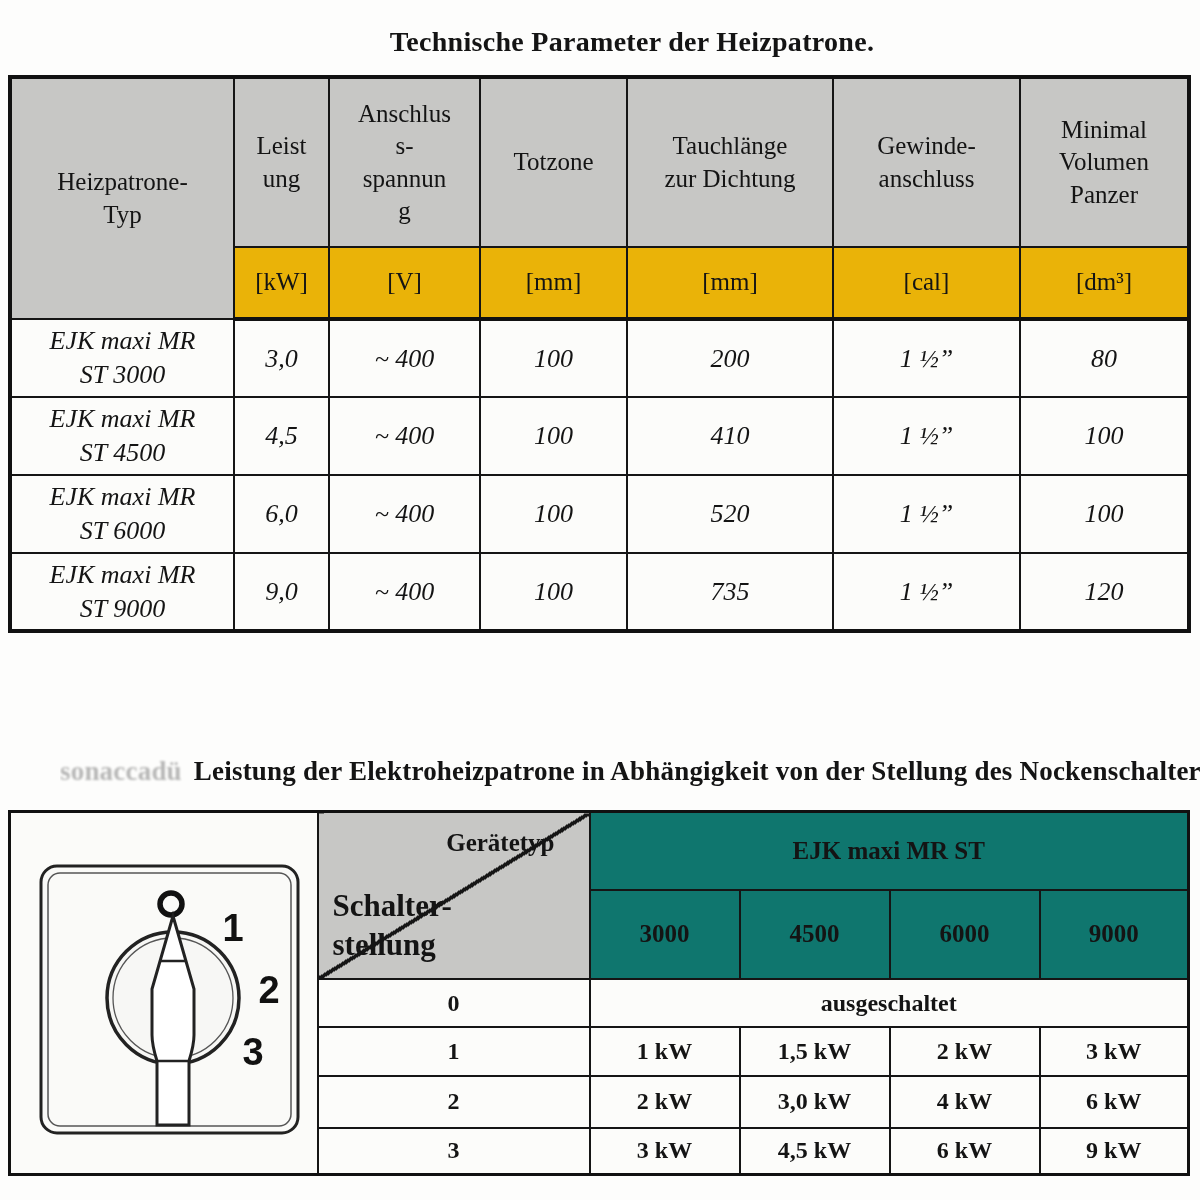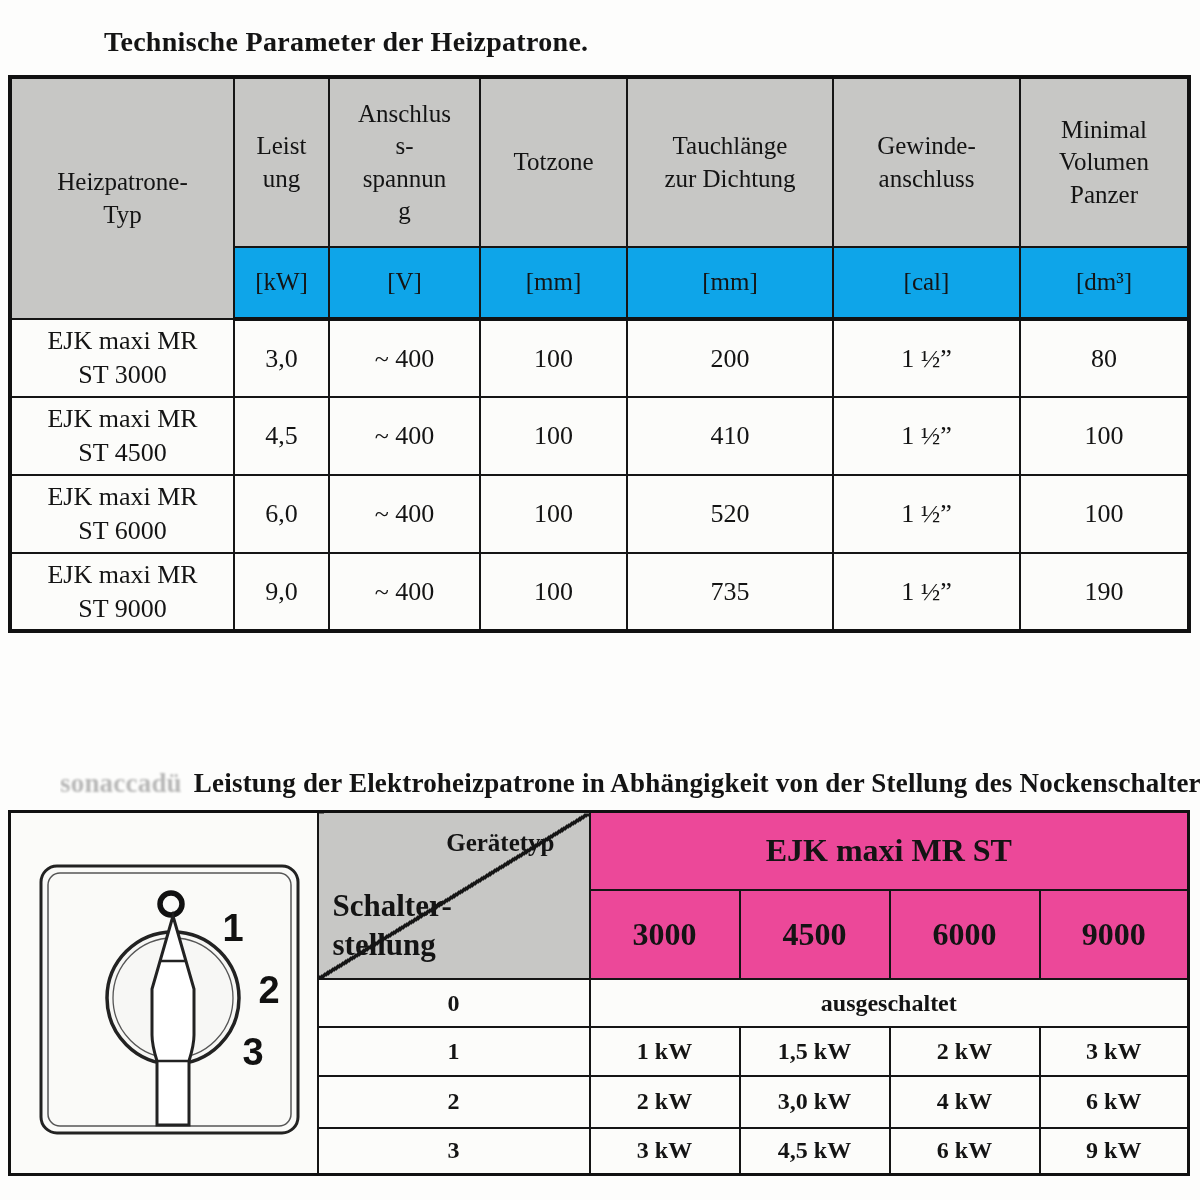--- a/index.html
+++ b/index.html
@@ -4,68 +4,68 @@
 <style>
   html,body { margin:0; padding:0; }
   body {
     width:1200px; height:1200px; position:relative; overflow:hidden;
     background:#fdfdfc;
     font-family:"Liberation Serif","DejaVu Serif",serif;
     color:#141414;
   }
   .page-title {
     position:absolute; top:26px; left:0; width:1160px;
-    padding-left:104px; box-sizing:border-box;
+    text-align:center; padding-left:104px; box-sizing:border-box;
     font-size:28px; font-weight:bold; letter-spacing:0.3px;
     white-space:nowrap;
   }
   .second-title {
     position:absolute; top:756px; left:60px; width:1140px;
     font-size:27px; font-weight:bold; letter-spacing:0.2px;
-    white-space:nowrap; overflow:hidden;margin-top:12px;
+    white-space:nowrap; overflow:hidden;
   }
   .faint-prefix { opacity:0.30; filter:blur(1px); margin-right:12px; font-weight:600; }
 
   table { border-collapse:collapse; table-layout:fixed; }
 
   
   #t1 {
     position:absolute; left:8px; top:75px; width:1179px;
     border:4px solid #111;
   }
   #t1 td {
     border:2.5px solid #151515;
     text-align:center; vertical-align:middle;
     white-space:pre-line; line-height:1.3; padding:2px;
     overflow:hidden;
   }
   #t1 .hdr  { background:#c7c7c5; font-size:25px; }
-  #t1 .unit { background:#0ea5e9; font-size:25px; border-bottom:4px solid #111; }
+  #t1 .unit { background:#eab308; font-size:25px; border-bottom:4px solid #111; }
   #t1 .cell { background:#fcfcfa; font-size:26px; }
   #t1 tr.hr1 { height:170px; }
   #t1 tr.hr2 { height:72px; }
-  #t1 tr.dr  { height:78px; }
+  #t1 tr.dr  { height:78px;font-style:italic; }
 
   
   #t2 {
     position:absolute; left:8px; top:810px; width:1179px;
     border:3.5px solid #111;
   }
   #t2 td {
     border:2.5px solid #151515;
     text-align:center; vertical-align:middle;
     font-weight:bold; padding:0; overflow:hidden;
   }
   #t2 tr.r1 { height:74px; }
   #t2 tr.r2 { height:84px; }
   #t2 tr.r3 { height:46px; }
   #t2 tr.r4 { height:46px; }
   #t2 tr.r5 { height:49px; }
   #t2 tr.r6 { height:44px; }
-  #t2 .t2hdr  { background:#ec4899; font-size:32px; }
+  #t2 .t2hdr  { background:#0f766e; font-size:25px; }
   #t2 .t2cell { background:#fcfcfa; font-size:24px; }
   .switch-cell { background:#fbfbf9; vertical-align:top; }
   .diag-cell {
     position:relative; background:#c7c7c5;
     background-image:linear-gradient(to bottom right,
       rgba(0,0,0,0) calc(50% - 2px), #151515 calc(50% - 2px),
       #151515 calc(50% + 2px), rgba(0,0,0,0) calc(50% + 2px));
     text-decoration:underline;
   }
   .diag-top    { position:absolute; top:16px;  right:34px; font-size:25px; }
@@ -146,21 +146,21 @@
     <td class="cell">100</td>
   </tr>
   <tr class="dr">
     <td class="cell">EJK maxi MR
 ST 9000</td>
     <td class="cell">9,0</td>
     <td class="cell">~ 400</td>
     <td class="cell">100</td>
     <td class="cell">735</td>
     <td class="cell">1 ½”</td>
-    <td class="cell">190</td>
+    <td class="cell">120</td>
   </tr>
 </tbody>
   </table>
 
 <div class="second-title">
   <span class="faint-prefix">sonaccadü</span><span>Leistung der Elektroheizpatrone in Abhängigkeit von der Stellung des Nockenschalter</span>
 </div>
 
 <table id="t2">
   <colgroup>

